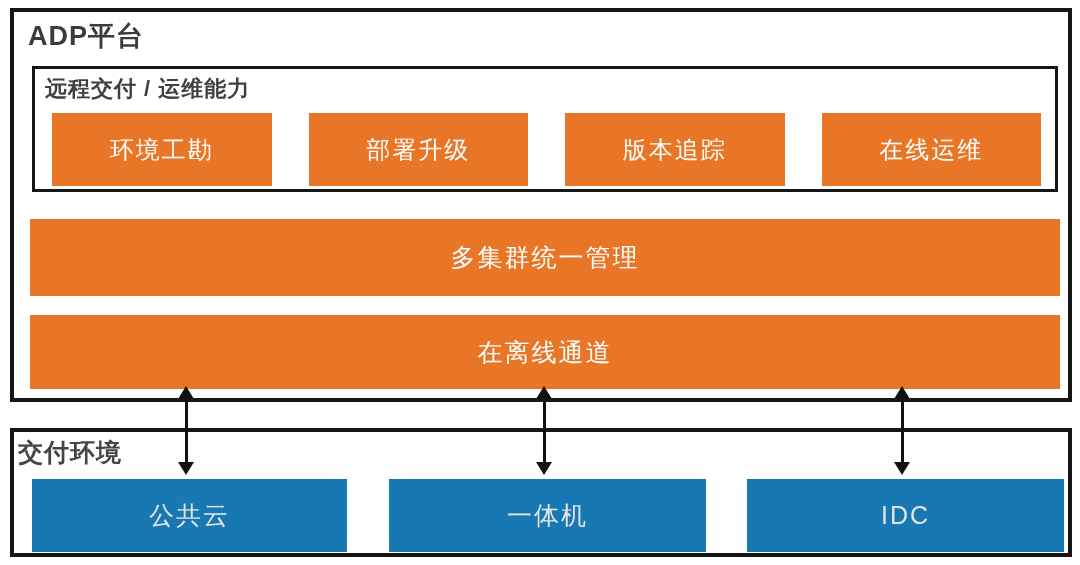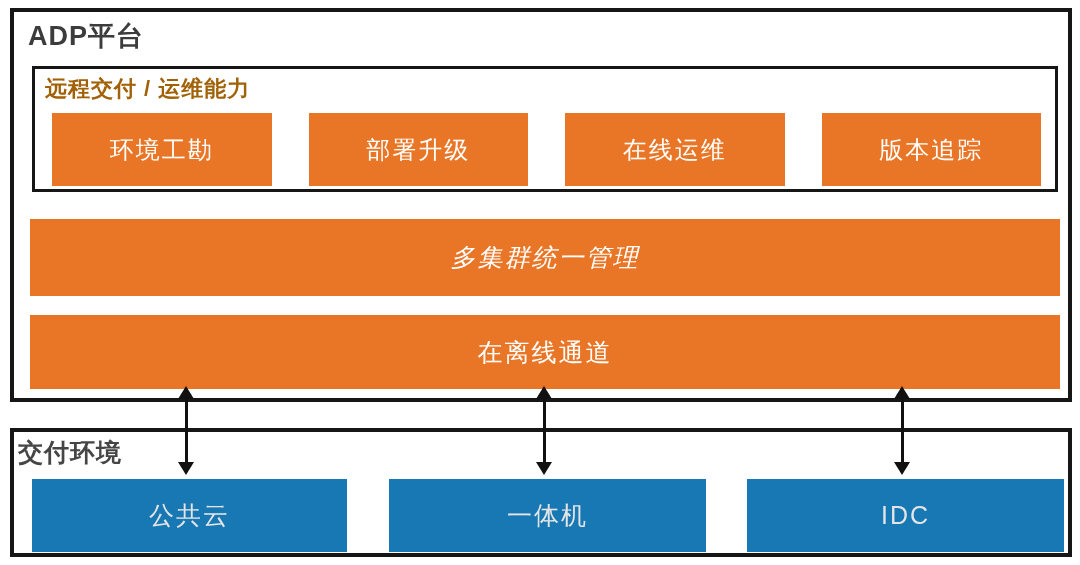--- a/index.html
+++ b/index.html
@@ -28,39 +28,39 @@
     font-size:25px; font-weight:bold; color:#454545; letter-spacing:1px;
   }
 
   
   .cap-box {
     position:absolute; left:18px; top:54px; width:1026px; height:126px;
     border:3px solid #161616; background:#ffffff;
   }
   .cap-title {
     position:absolute; left:10px; top:5px;
-    font-size:22px; font-weight:bold; color:#a16207; letter-spacing:1px;
+    font-size:22px; font-weight:bold; color:#404040; letter-spacing:1px;
   }
   .cap-row {
     position:absolute; left:17px; right:14px; top:44px; height:73px;
     display:flex; gap:37px;
   }
   .cap-item {
     flex:1; background:var(--orange); color:#ffffff;
     display:flex; align-items:center; justify-content:center;
     font-size:24px; letter-spacing:2px;
   }
 
   
   .bar {
     position:absolute; left:16px; width:1030px; background:var(--orange);
     color:#ffffff; display:flex; align-items:center; justify-content:center;
     font-size:25px; letter-spacing:2px;
   }
-  .bar-1 { top:207px; height:77px;font-style:italic; }
+  .bar-1 { top:207px; height:77px; }
   .bar-2 { top:303px; height:74px; }
 
   
   .env-row-item {
     position:absolute; top:47px; height:73px; background:var(--blue);
     color:#e5e5e5; display:flex; align-items:center; justify-content:center;
     font-size:25px; letter-spacing:2px;
   }
   .env-1 { left:18px;  width:315px; }
   .env-2 { left:375px; width:317px; }
@@ -98,22 +98,22 @@
 <div class="stage">
 
   <div class="adp-box">
     <div class="adp-title">ADP平台</div>
 
     <div class="cap-box">
       <div class="cap-title">远程交付 / 运维能力</div>
       <div class="cap-row">
         <div class="cap-item">环境工勘</div>
         <div class="cap-item">部署升级</div>
+        <div class="cap-item">版本追踪</div>
         <div class="cap-item">在线运维</div>
-        <div class="cap-item">版本追踪</div>
       </div>
     </div>
 
     <div class="bar bar-1">多集群统一管理</div>
     <div class="bar bar-2">在离线通道</div>
   </div>
 
   <div class="varrow a-1">
     <div class="ah-up"></div>
     <div class="a-shaft"></div>

